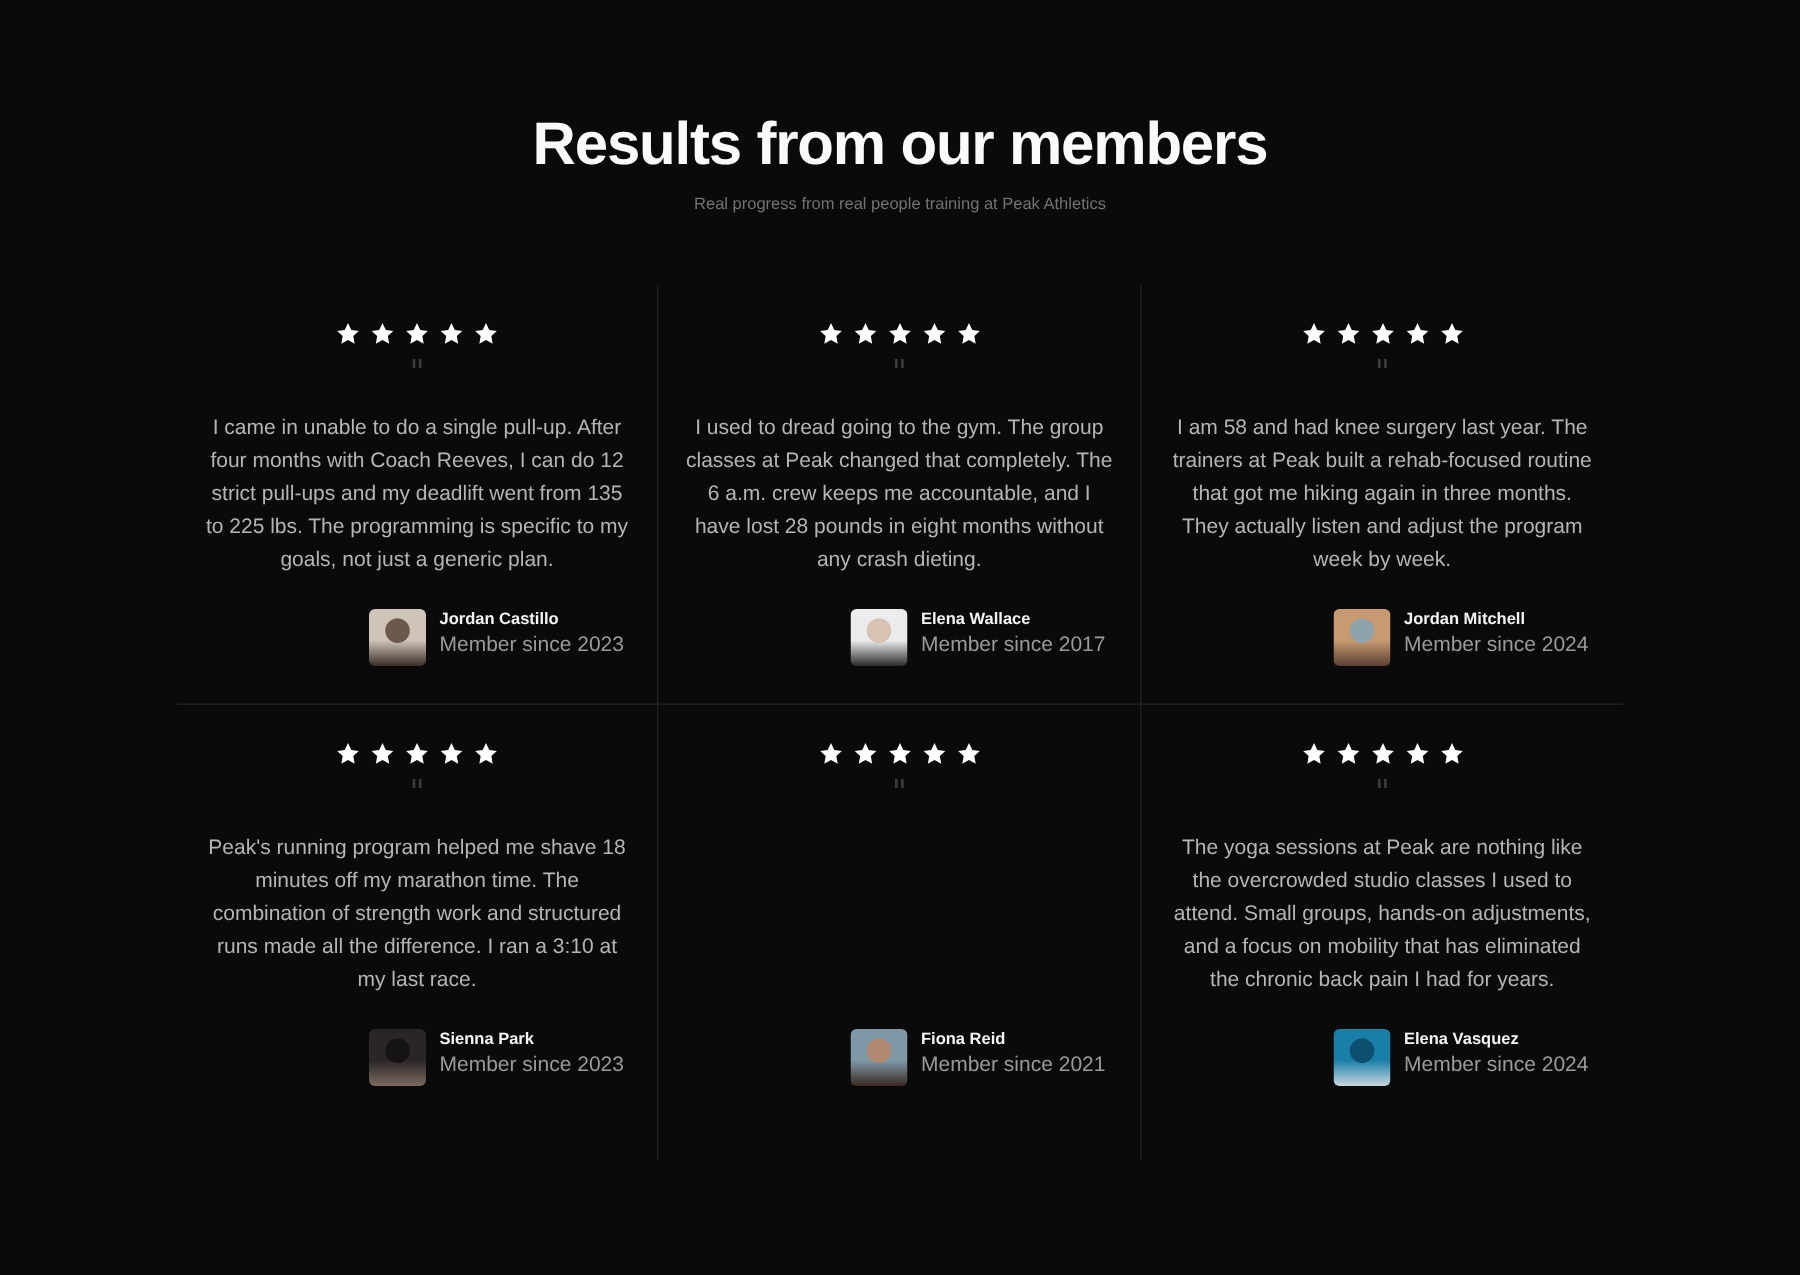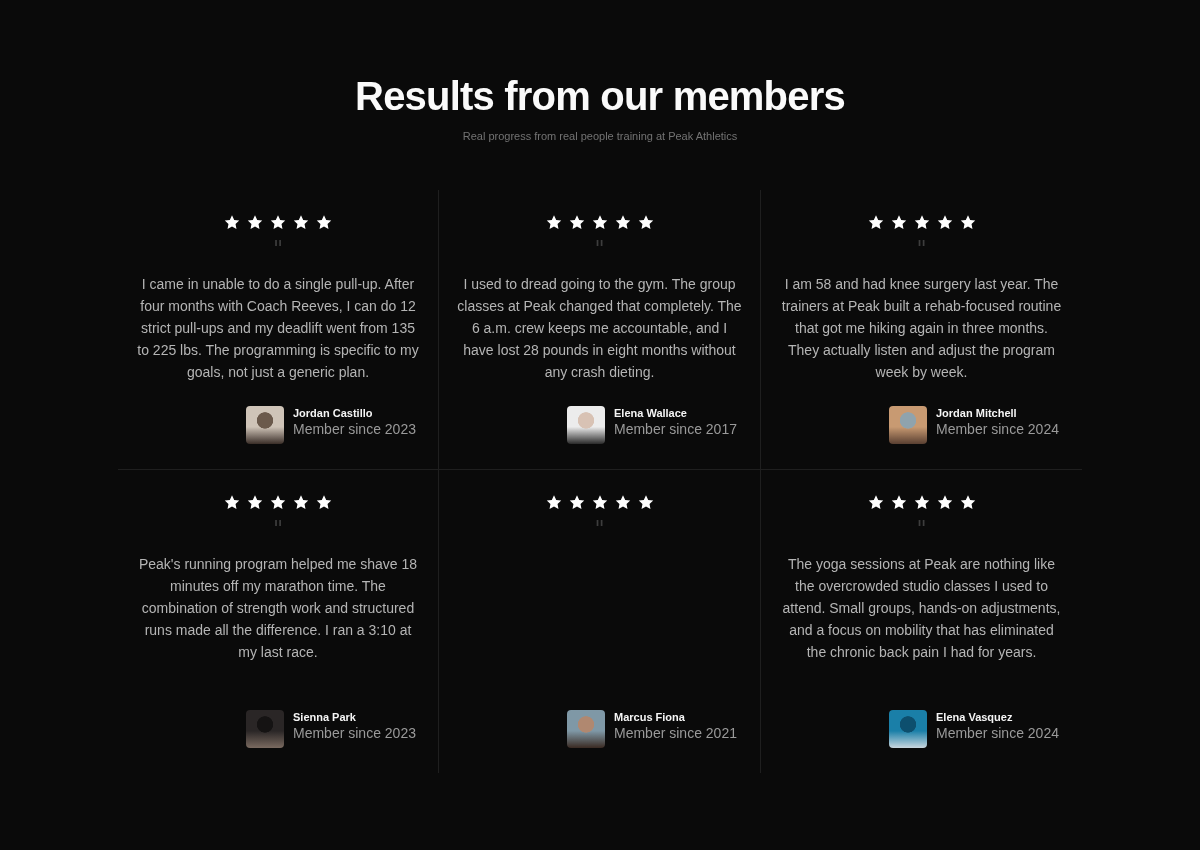--- a/index.html
+++ b/index.html
@@ -21,21 +21,21 @@
   .star svg { width: 18px; height: 17px; display: block; }
   .quote-mark { margin-top: 6px; font-family: "DejaVu Serif", serif; font-style: italic; font-size: 22px;
                 color: #3d3d3d; line-height: 24px; height: 24px; }
   .text { margin-top: 12px; font-size: 14px; line-height: 22px; color: #b5b5b5; text-align: center; width: 286px; }
   .card.row-0 .text { height: 110px; }
   .card.row-1 .text { height: 132px; }
 
   .author { display: flex; gap: 9px; position: absolute; left: 92px; margin-left: 36px; }
   .card.row-0 .author { top: 216px; }
   .card.row-1 .author { top: 520px; }
-  .card.row-1 .author { top: 240px; }
+  .card.row-1 .author { top: 216px; }
   .avatar { width: 38px; height: 38px; border-radius: 4px; overflow: hidden; }
   .meta { display: flex; flex-direction: column; }
   .name { font-size: 11px; font-weight: 700; color: #f5f5f5; line-height: 15px; }
   .since { font-size: 14px; color: #9a9a9a; line-height: 15px; margin-top: 1px; }
 </style>
 </head>
 <body>
 
 <div class="header">
   <h1 class="title">Results from our members</h1>
@@ -220,21 +220,21 @@
         <span class="star">
           <svg viewBox="0 0 24 24">
             <path fill="#ffffff" d="M12 1.8l3.1 6.6 7.1.9-5.2 4.9 1.3 7.1L12 17.8l-6.3 3.5 1.3-7.1L1.8 9.3l7.1-.9z"></path>
           </svg>
         </span>
       </div>
     <div class="quote-mark">"</div>
     <div class="author">
       <div class="avatar" style="background: radial-gradient(circle at 50% 38%, rgb(176, 136, 112) 0px, rgb(176, 136, 112) 26%, transparent 28%), linear-gradient(rgb(127, 152, 166) 0%, rgb(127, 152, 166) 55%, rgb(58, 42, 34) 100%);"></div>
       <div class="meta">
-        <span class="name">Marcus Fiona</span>
+        <span class="name">Fiona Reid</span>
         <span class="since">Member since 2021</span>
       </div>
     </div>
   </div>
     <div class="card row-1 col-3">
     <div class="stars">
         <span class="star">
           <svg viewBox="0 0 24 24">
             <path fill="#ffffff" d="M12 1.8l3.1 6.6 7.1.9-5.2 4.9 1.3 7.1L12 17.8l-6.3 3.5 1.3-7.1L1.8 9.3l7.1-.9z"></path>
           </svg>

